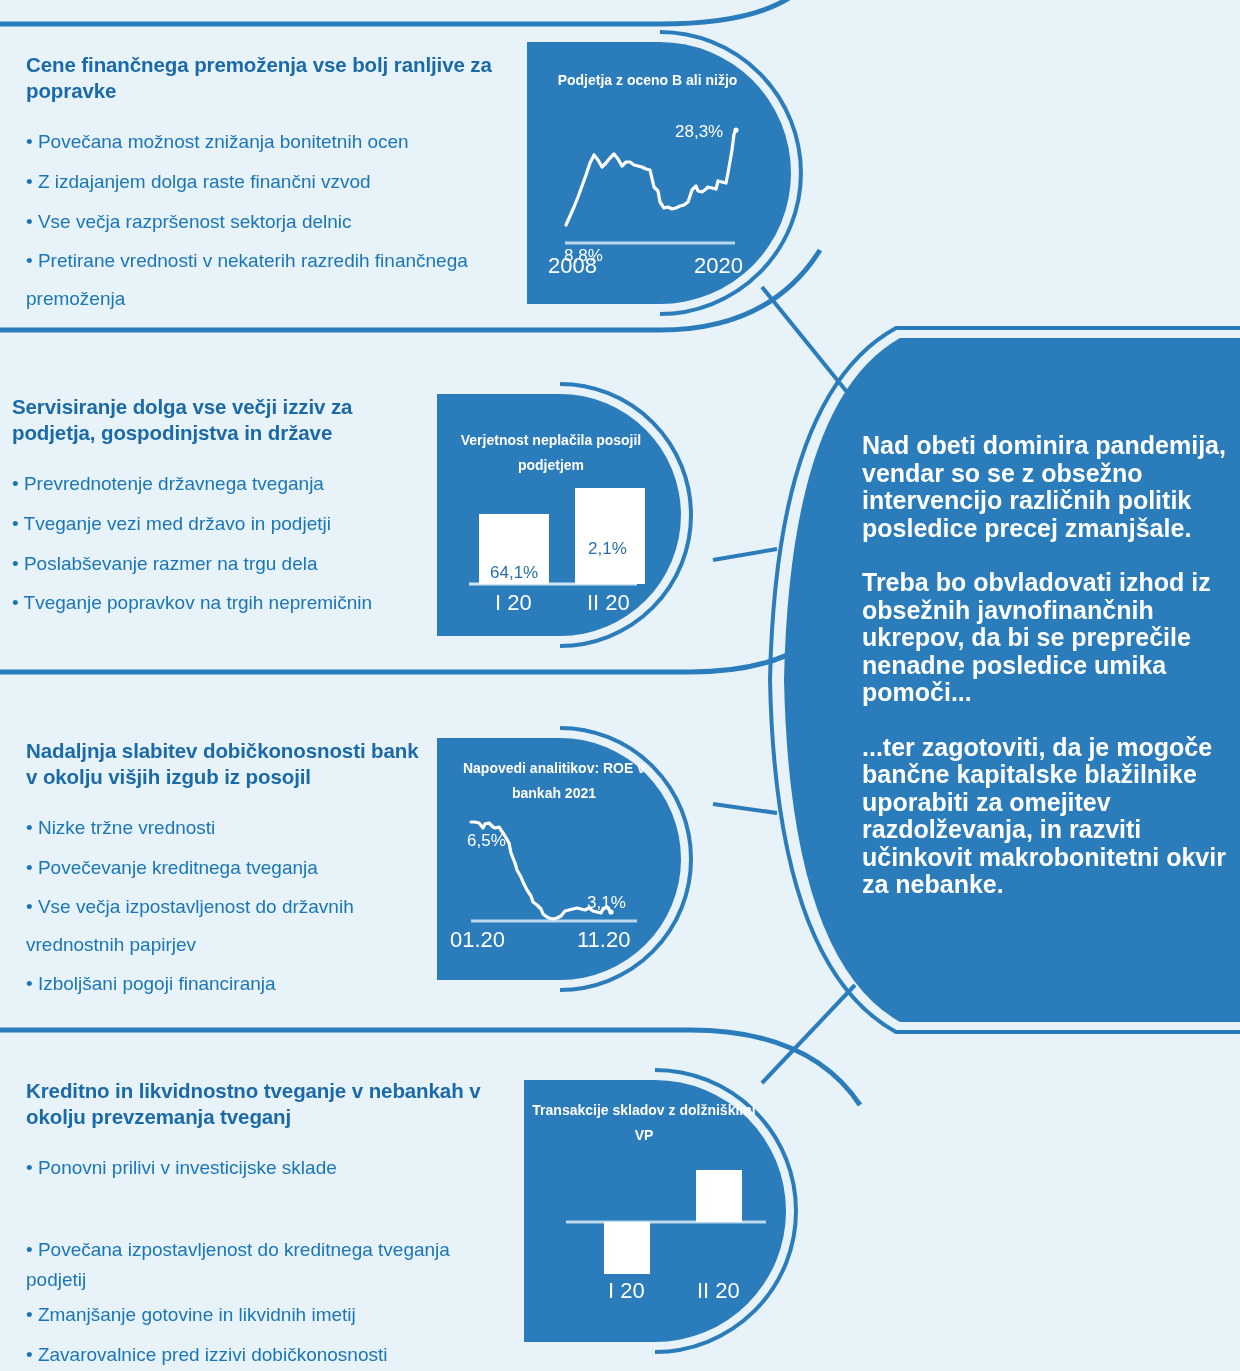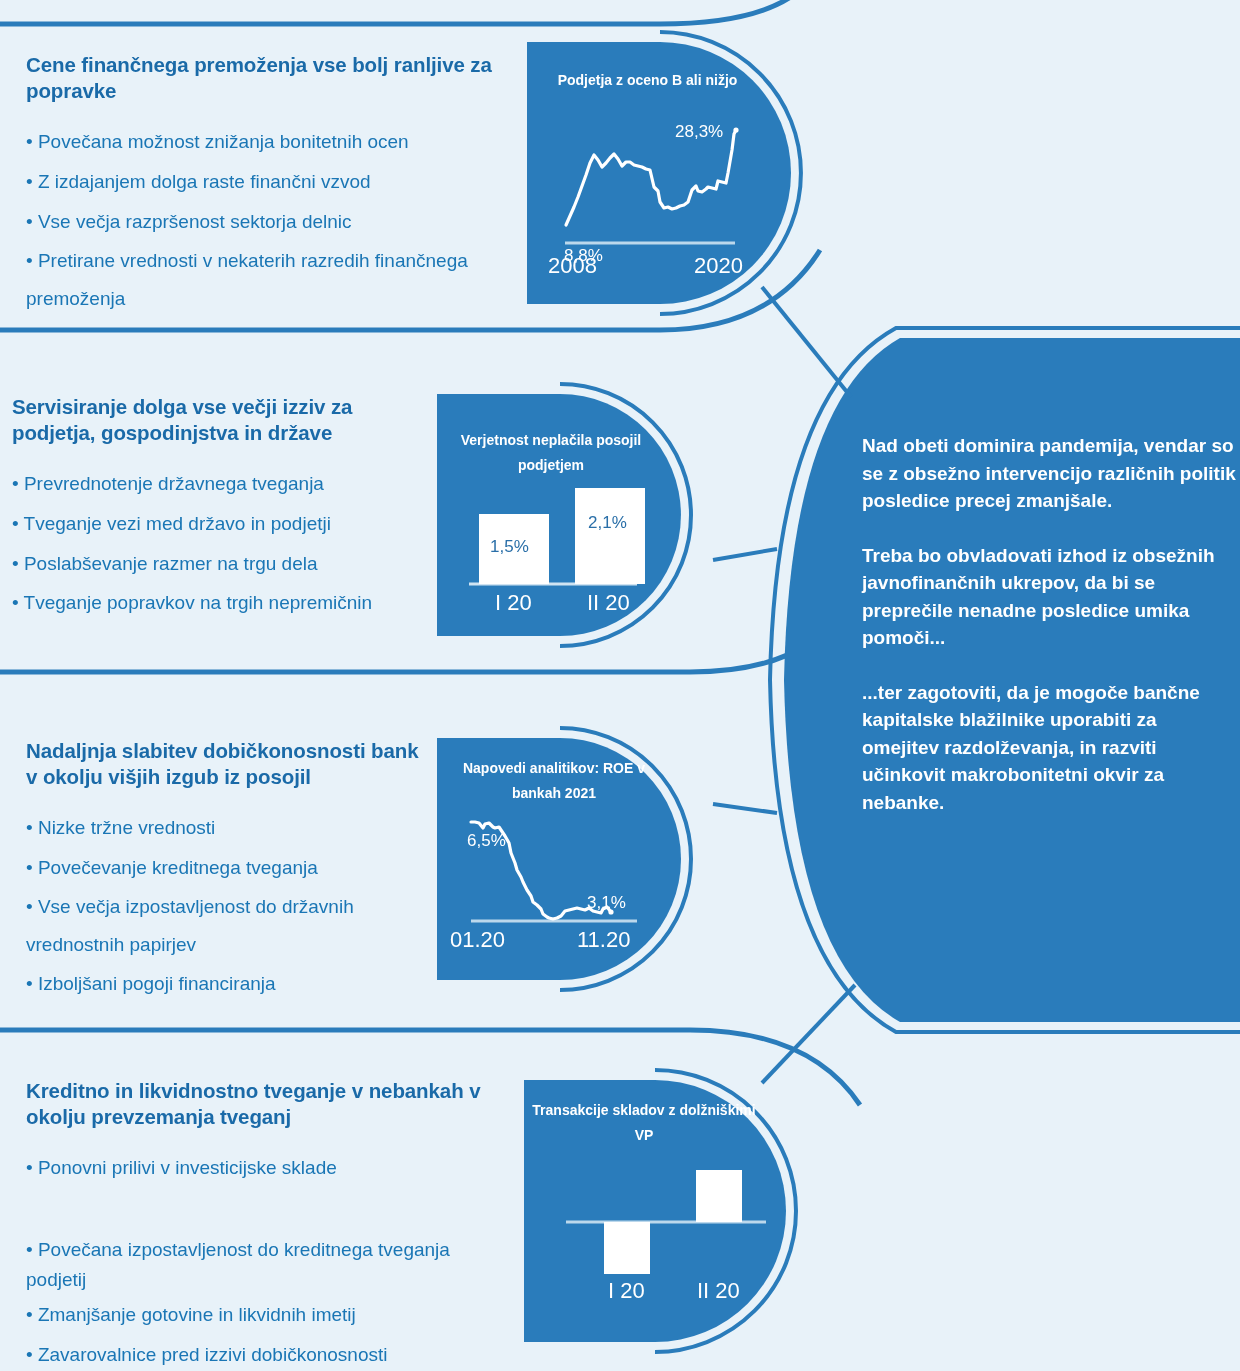--- a/index.html
+++ b/index.html
@@ -77,31 +77,32 @@
     line-height: 22px;
   }
   .val-label {
     position: absolute;
     color: #ffffff;
     font-size: 17px;
     line-height: 17px;
   }
   .val-label.dark {
     color: #2a6fa8;
+    margin-top: 26px;
   }
 
   
   .bigpanel-text {
     position: absolute;
     left: 862px;
     top: 432px;
     width: 376px;
     color: #ffffff;
     font-weight: bold;
-    font-size: 19px;
+    font-size: 25px;
     line-height: 27.5px;
   }
   .bigpanel-text p {
     margin: 0 0 27px 0;
   }
   .bigpanel-text p:last-child { margin-bottom: 0; }
 </style>
 </head>
 <body>
 
@@ -206,21 +207,21 @@
     </ul>
   </div>
 
   <div style="position:absolute; left:437px; top:394px; width:246px; height:242px;">
     <div class="pod-title" style="top:34px; width:212px; left:8px;">Verjetnost neplačila posojil podjetjem</div>
     <svg style="position:absolute; left:0; top:0; width:246px; height:242px;" viewBox="0 0 246 242">
       <line x1="32" y1="190" x2="200" y2="190" stroke="#cfe3f2" stroke-width="3"></line>
       <rect x="42" y="120" width="70" height="70" fill="#ffffff"></rect>
       <rect x="138" y="94" width="70" height="96" fill="#ffffff"></rect>
     </svg>
-    <div class="val-label dark" style="left:53px; top:144px;">1,5%</div>
+    <div class="val-label dark" style="left:53px; top:144px;">64,1%</div>
     <div class="val-label dark" style="left:151px; top:120px;">2,1%</div>
     <div class="axis-label" style="left:58px; top:198px;">I 20</div>
     <div class="axis-label" style="left:150px; top:198px;">II 20</div>
   </div>
 
   <div class="textblock" style="left:26px; top:738px; width:400px;">
     <div class="tb-title">Nadaljnja slabitev dobičkonosnosti bank v okolju višjih izgub iz posojil</div>
     <ul class="tb-list">
       <li>• Nizke tržne vrednosti</li>
       <li>• Povečevanje kreditnega tveganja</li>

